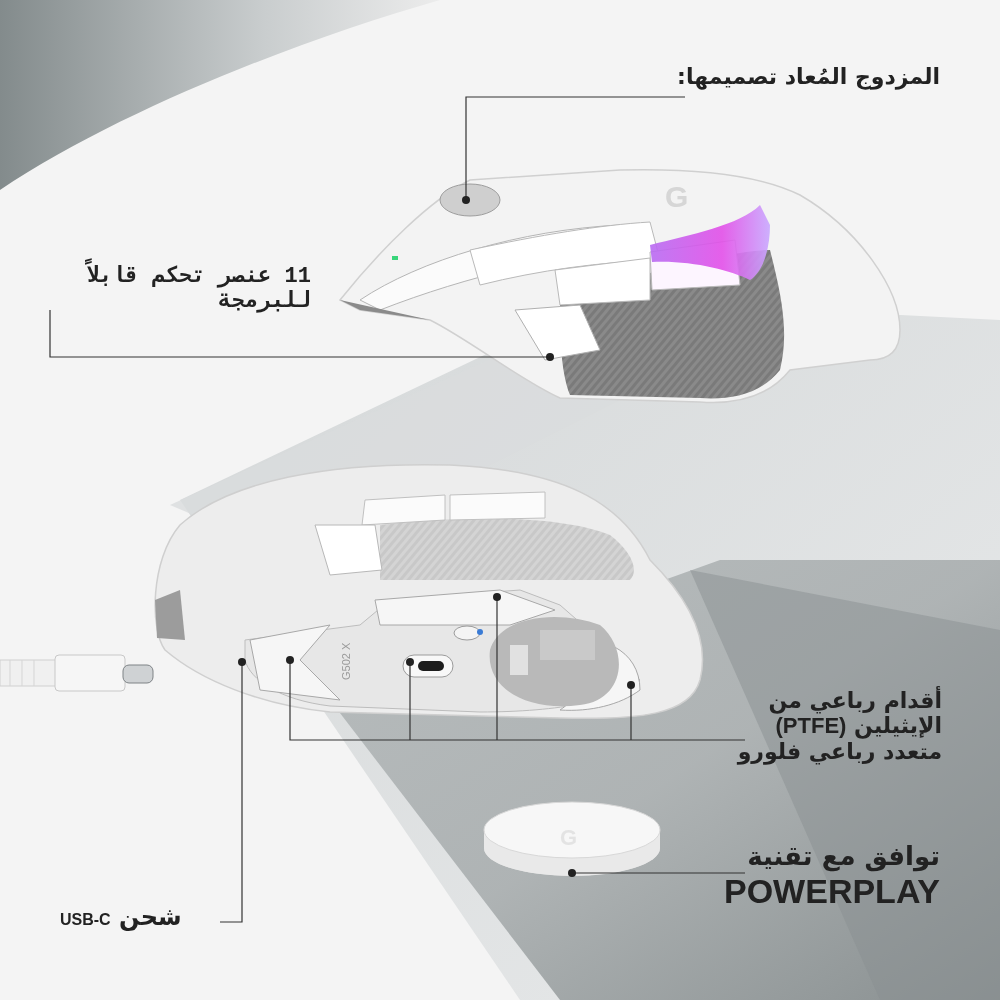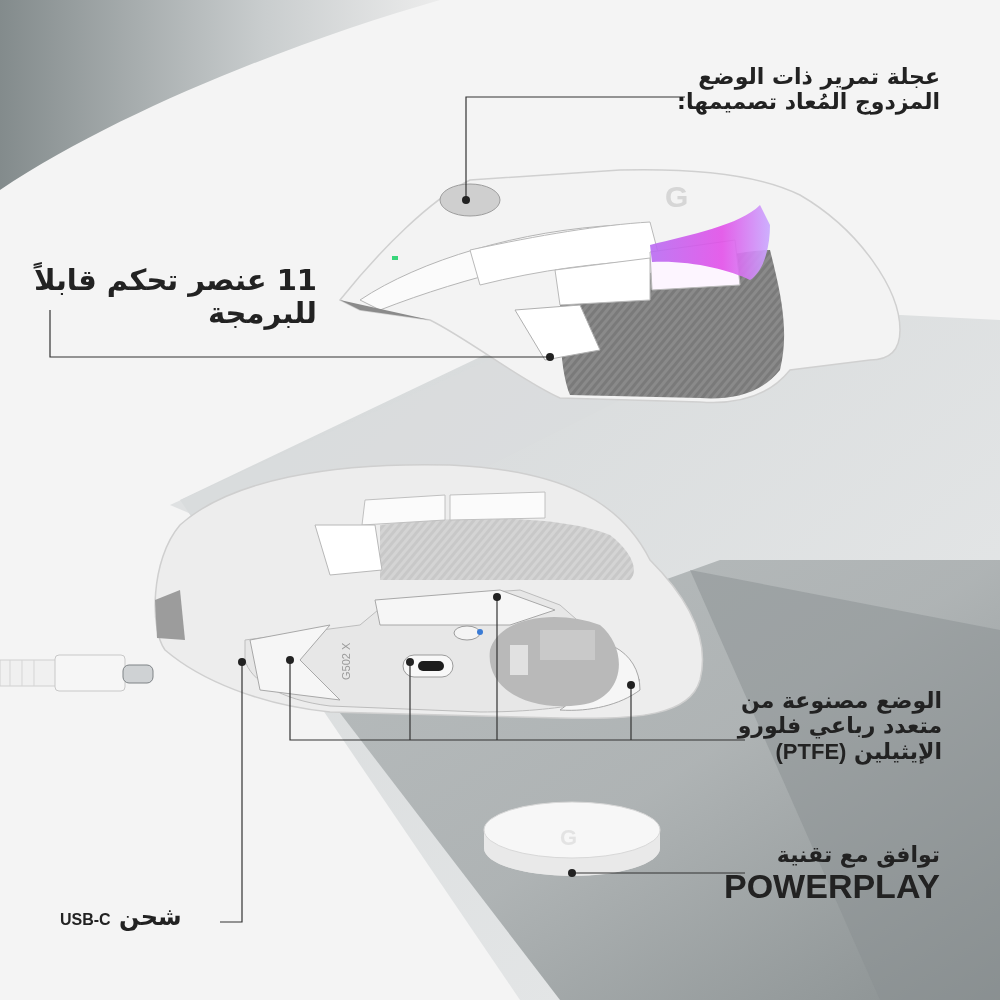--- a/index.html
+++ b/index.html
@@ -149,38 +149,37 @@
     <circle cx="290" cy="660" r="4"></circle>
     <circle cx="410" cy="662" r="4"></circle>
     <circle cx="497" cy="597" r="4"></circle>
     <circle cx="631" cy="685" r="4"></circle>
     <circle cx="242" cy="662" r="4"></circle>
     <circle cx="572" cy="873" r="4"></circle>
   </g>
 </svg>
 
 <div class="callout-text" style="right:60px; top:64px; font-size:22px; text-align:right;">
-  <div>عجلة تمرير ذات الوضع</div>
   <div>المزدوج المُعاد تصميمها:</div>
 </div>
 
-<div class="callout-text" style="left:22px; top:264px; font-size:29px; width:295px; text-align:right;">
+<div class="callout-text" style="left:16px; top:264px; font-size:22px; width:295px; text-align:right;font-family:Liberation Mono, monospace;">
   <span>11 عنصر تحكم قابلاً للبرمجة</span>
 </div>
 
 <div class="callout-text" style="right:58px; top:688px; font-size:22px; text-align:right;">
-  <div>الوضع مصنوعة من</div>
-  <div>متعدد رباعي فلورو</div>
+  <div>أقدام رباعي من</div>
   <div>
     <span>الإيثيلين</span>
     <span class="en">(PTFE)</span>
   </div>
+  <div>متعدد رباعي فلورو</div>
 </div>
 
 <div class="callout-text" style="right:60px; top:842px; text-align:right;">
-  <div style="font-size:22px;">توافق مع تقنية</div>
+  <div style="font-size:26px;">توافق مع تقنية</div>
   <div class="en" style="font-size:34px; font-family:'Liberation Sans', sans-serif;">POWERPLAY</div>
 </div>
 
 <div class="callout-text" style="left:60px; top:904px; font-size:24px; text-align:right;">
   <span>شحن</span>
   <span class="en" style="font-family:'Liberation Sans', sans-serif; font-size:16px;">USB-C</span>
 </div>
 
 </body></html>

